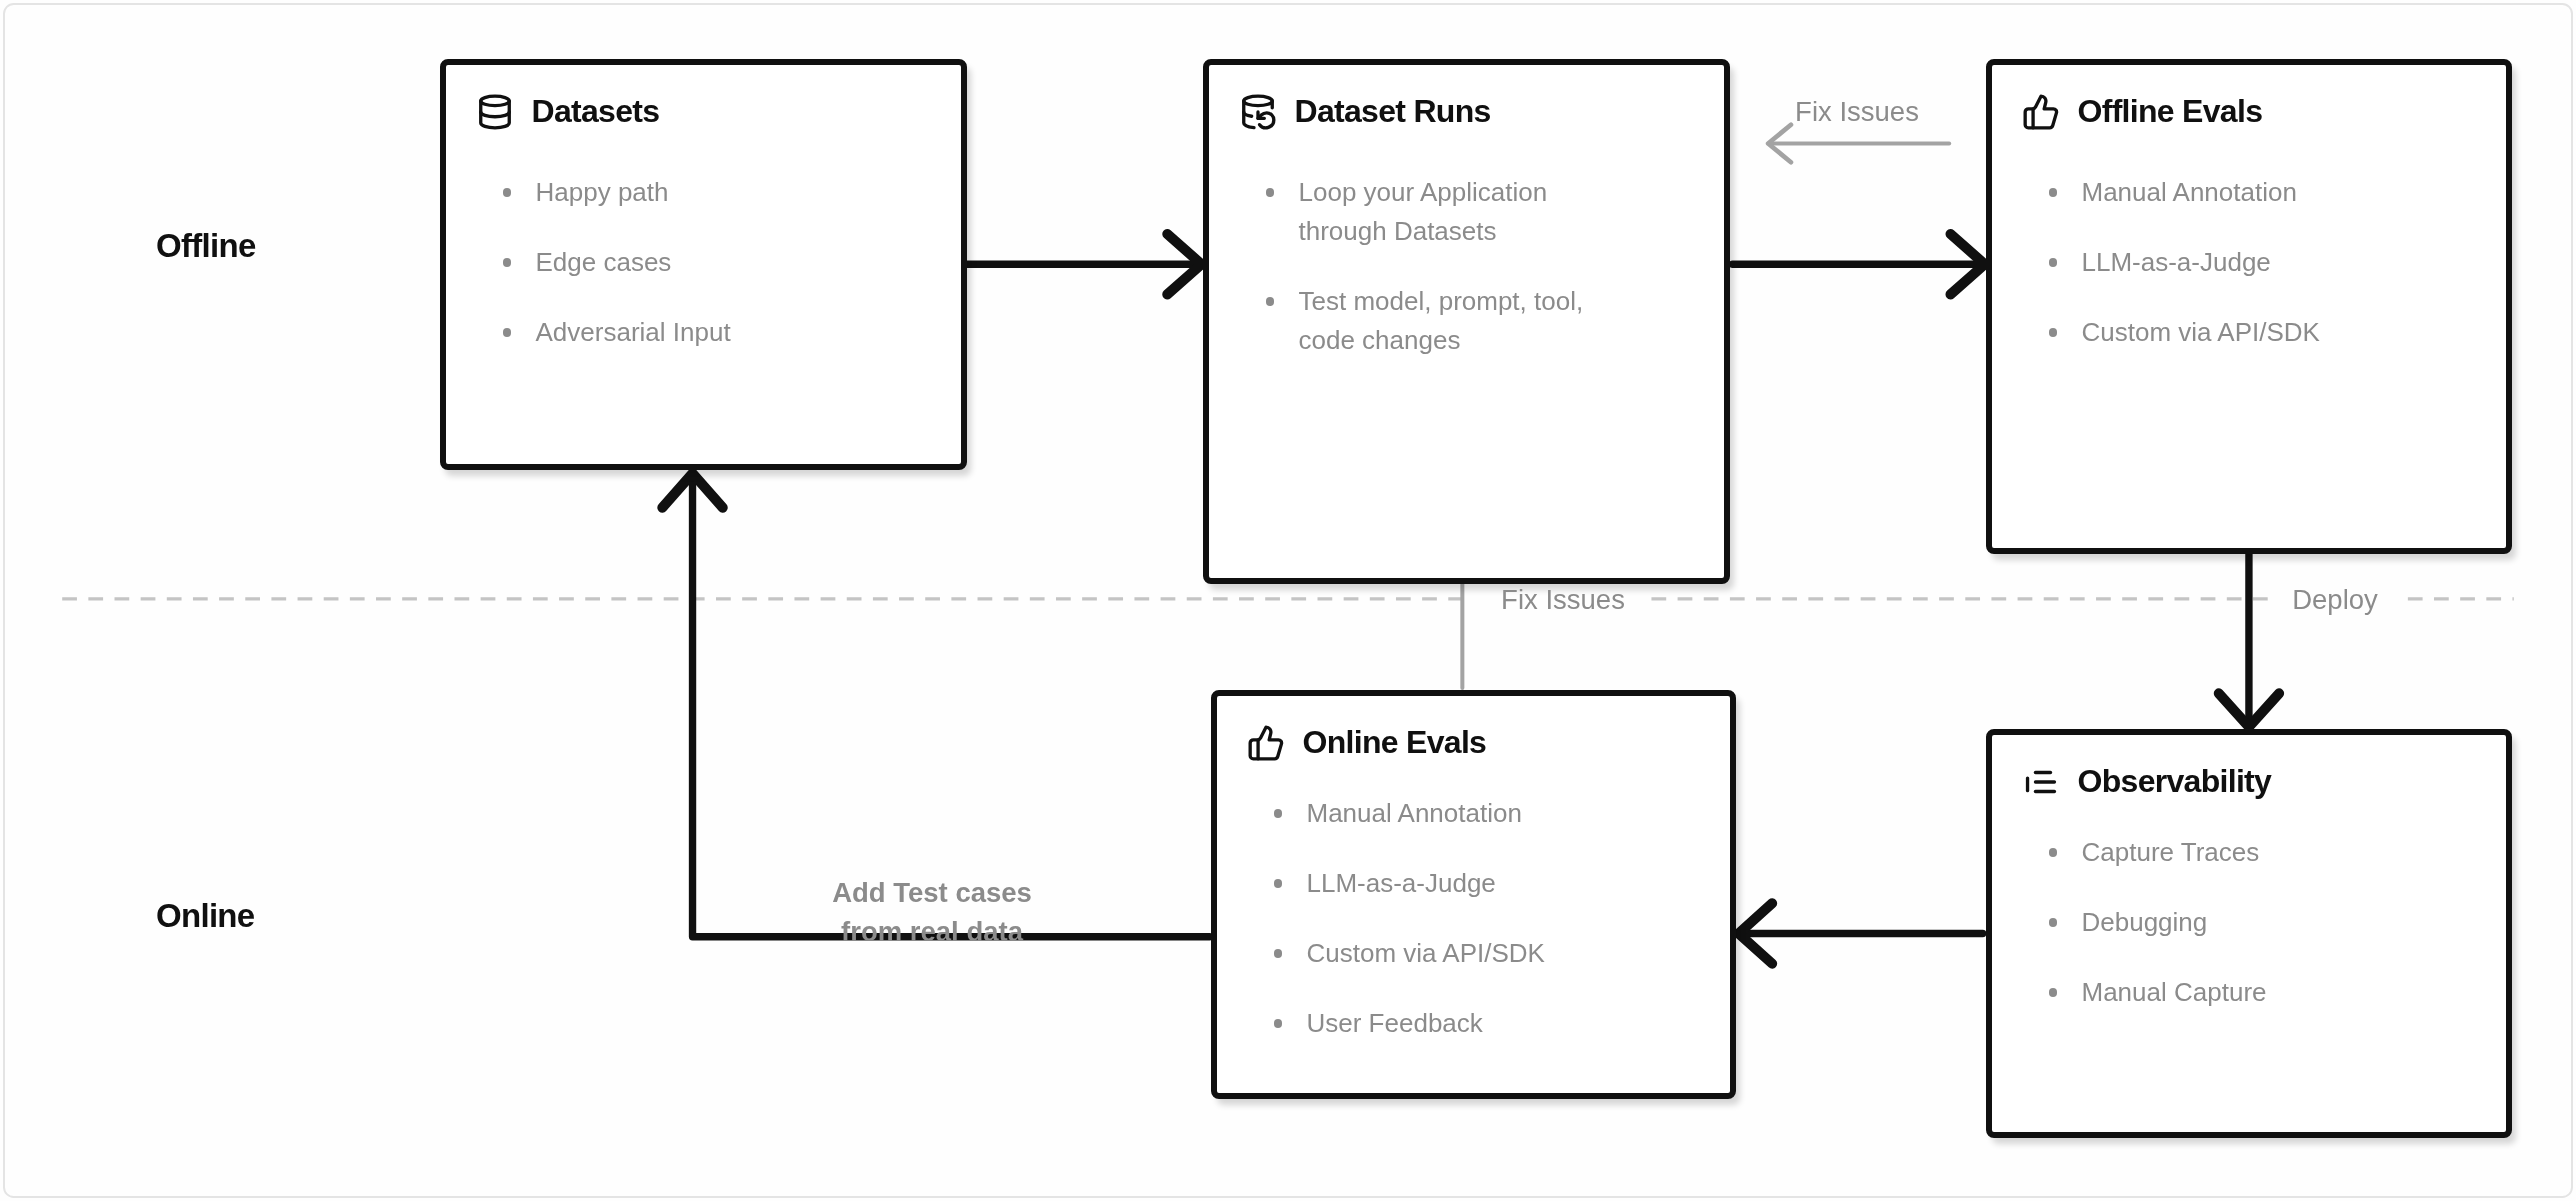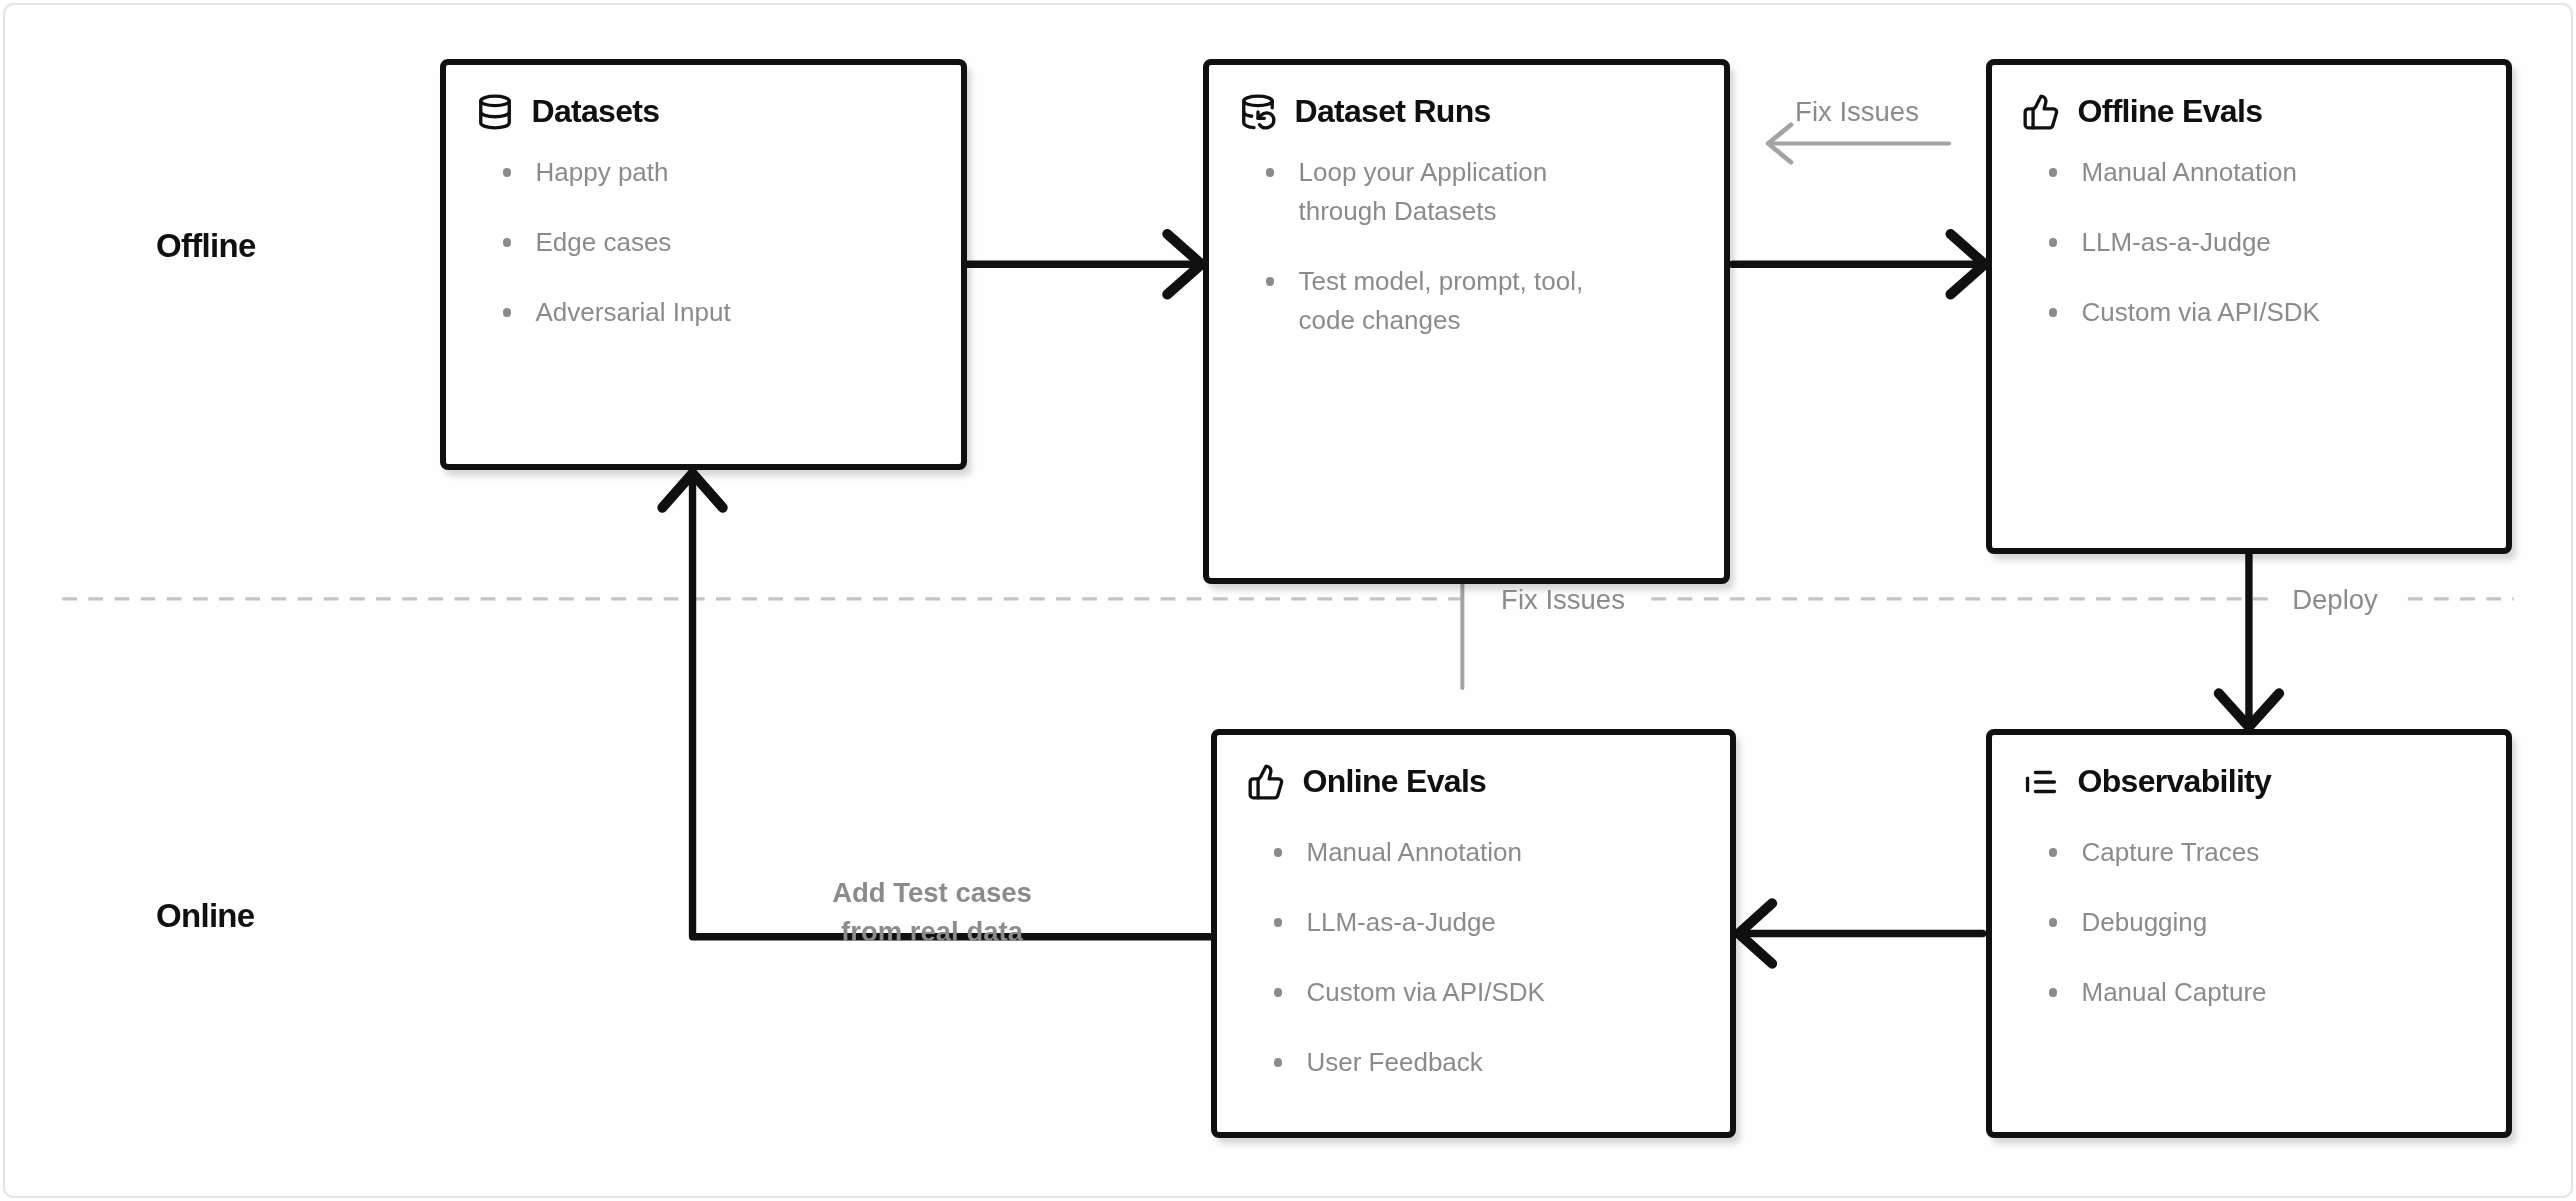--- a/index.html
+++ b/index.html
@@ -21,21 +21,21 @@
   .node{
     position:absolute;box-sizing:border-box;background:#ffffff;
     border:6.7px solid var(--ink,#101010);border-radius:8px;
     box-shadow:4.7px 6.7px 6px -1.3px rgba(0,0,0,0.16);
     padding:27px 24px 0 29.5px;
   }
   .node-header{display:flex;align-items:center;gap:18px;height:39px;}
   .node-icon{width:38px;height:38px;flex:0 0 38px;display:inline-flex;}
   .node-icon svg{width:38px;height:38px;stroke:var(--ink,#101010);stroke-width:2.1;fill:none;stroke-linecap:round;stroke-linejoin:round;}
   .node-title{margin:0;font-size:32px;font-weight:700;letter-spacing:-0.7px;color:var(--ink,#101010);white-space:nowrap;}
-  .node-items{list-style:none;margin:22px 0 0 0;padding:0;}
+  .node-items{list-style:none;margin:42px 0 0 0;padding:0;}
   .node-items li{
     position:relative;padding-left:60px;max-width:339px;
     font-size:26px;line-height:39px;color:var(--muted-text,#8b8b8b);
     margin-bottom:31px;
   }
   .node-items li::before{
     content:"";position:absolute;left:27px;top:15.4px;width:8.7px;height:8.7px;
     border-radius:50%;background:var(--muted-text,#8b8b8b);
   }
   .section-label{
@@ -133,21 +133,21 @@
       </span>
       <h2 class="node-title">Offline Evals</h2>
     </div>
     <ul class="node-items">
       <li>Manual Annotation</li>
       <li>LLM-as-a-Judge</li>
       <li>Custom via API/SDK</li>
     </ul>
   </div>
 
-  <div class="node" style="left:1211px;top:729px;width:525px;height:409px;">
+  <div class="node" style="left:1211px;top:690px;width:525px;height:409px;">
     <div class="node-header">
       <span class="node-icon">
         <svg viewBox="0 0 24 24">
             <path d="M7 10v12"></path>
             <path d="M15 5.88 14 10h5.83a2 2 0 0 1 1.92 2.56l-2.33 8A2 2 0 0 1 17.5 22H4a2 2 0 0 1-2-2v-8a2 2 0 0 1 2-2h2.76a2 2 0 0 0 1.79-1.11L12 2a3.13 3.13 0 0 1 3 3.88Z"></path>
           </svg>
       </span>
       <h2 class="node-title">Online Evals</h2>
     </div>
     <ul class="node-items" style="margin-top:32px;">

